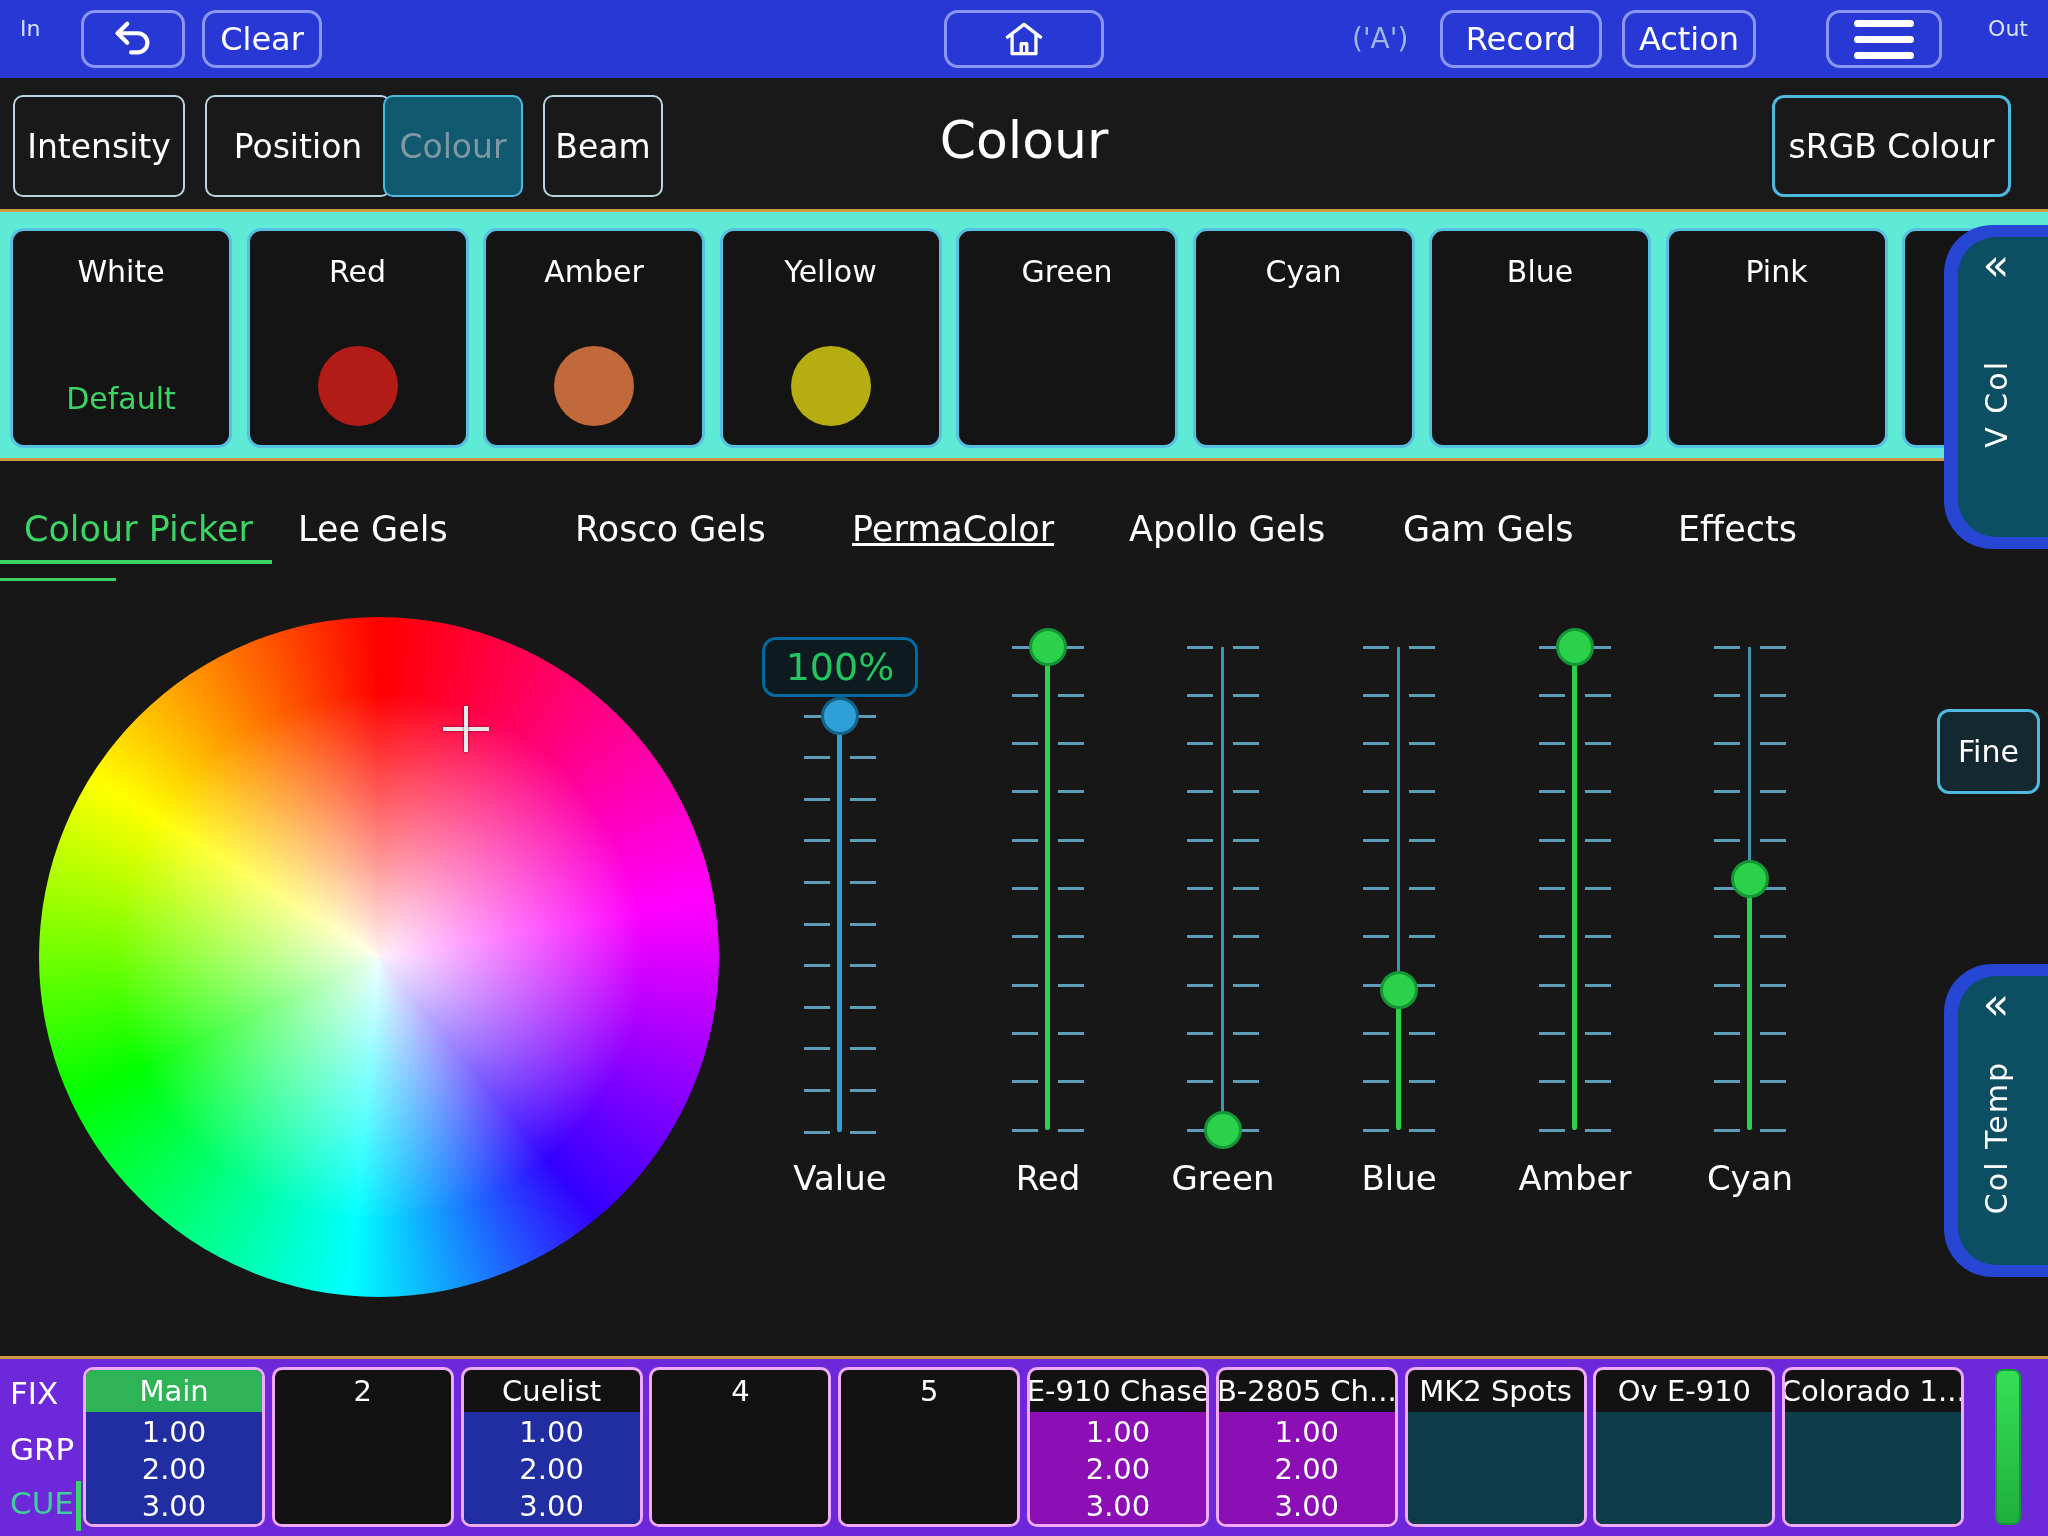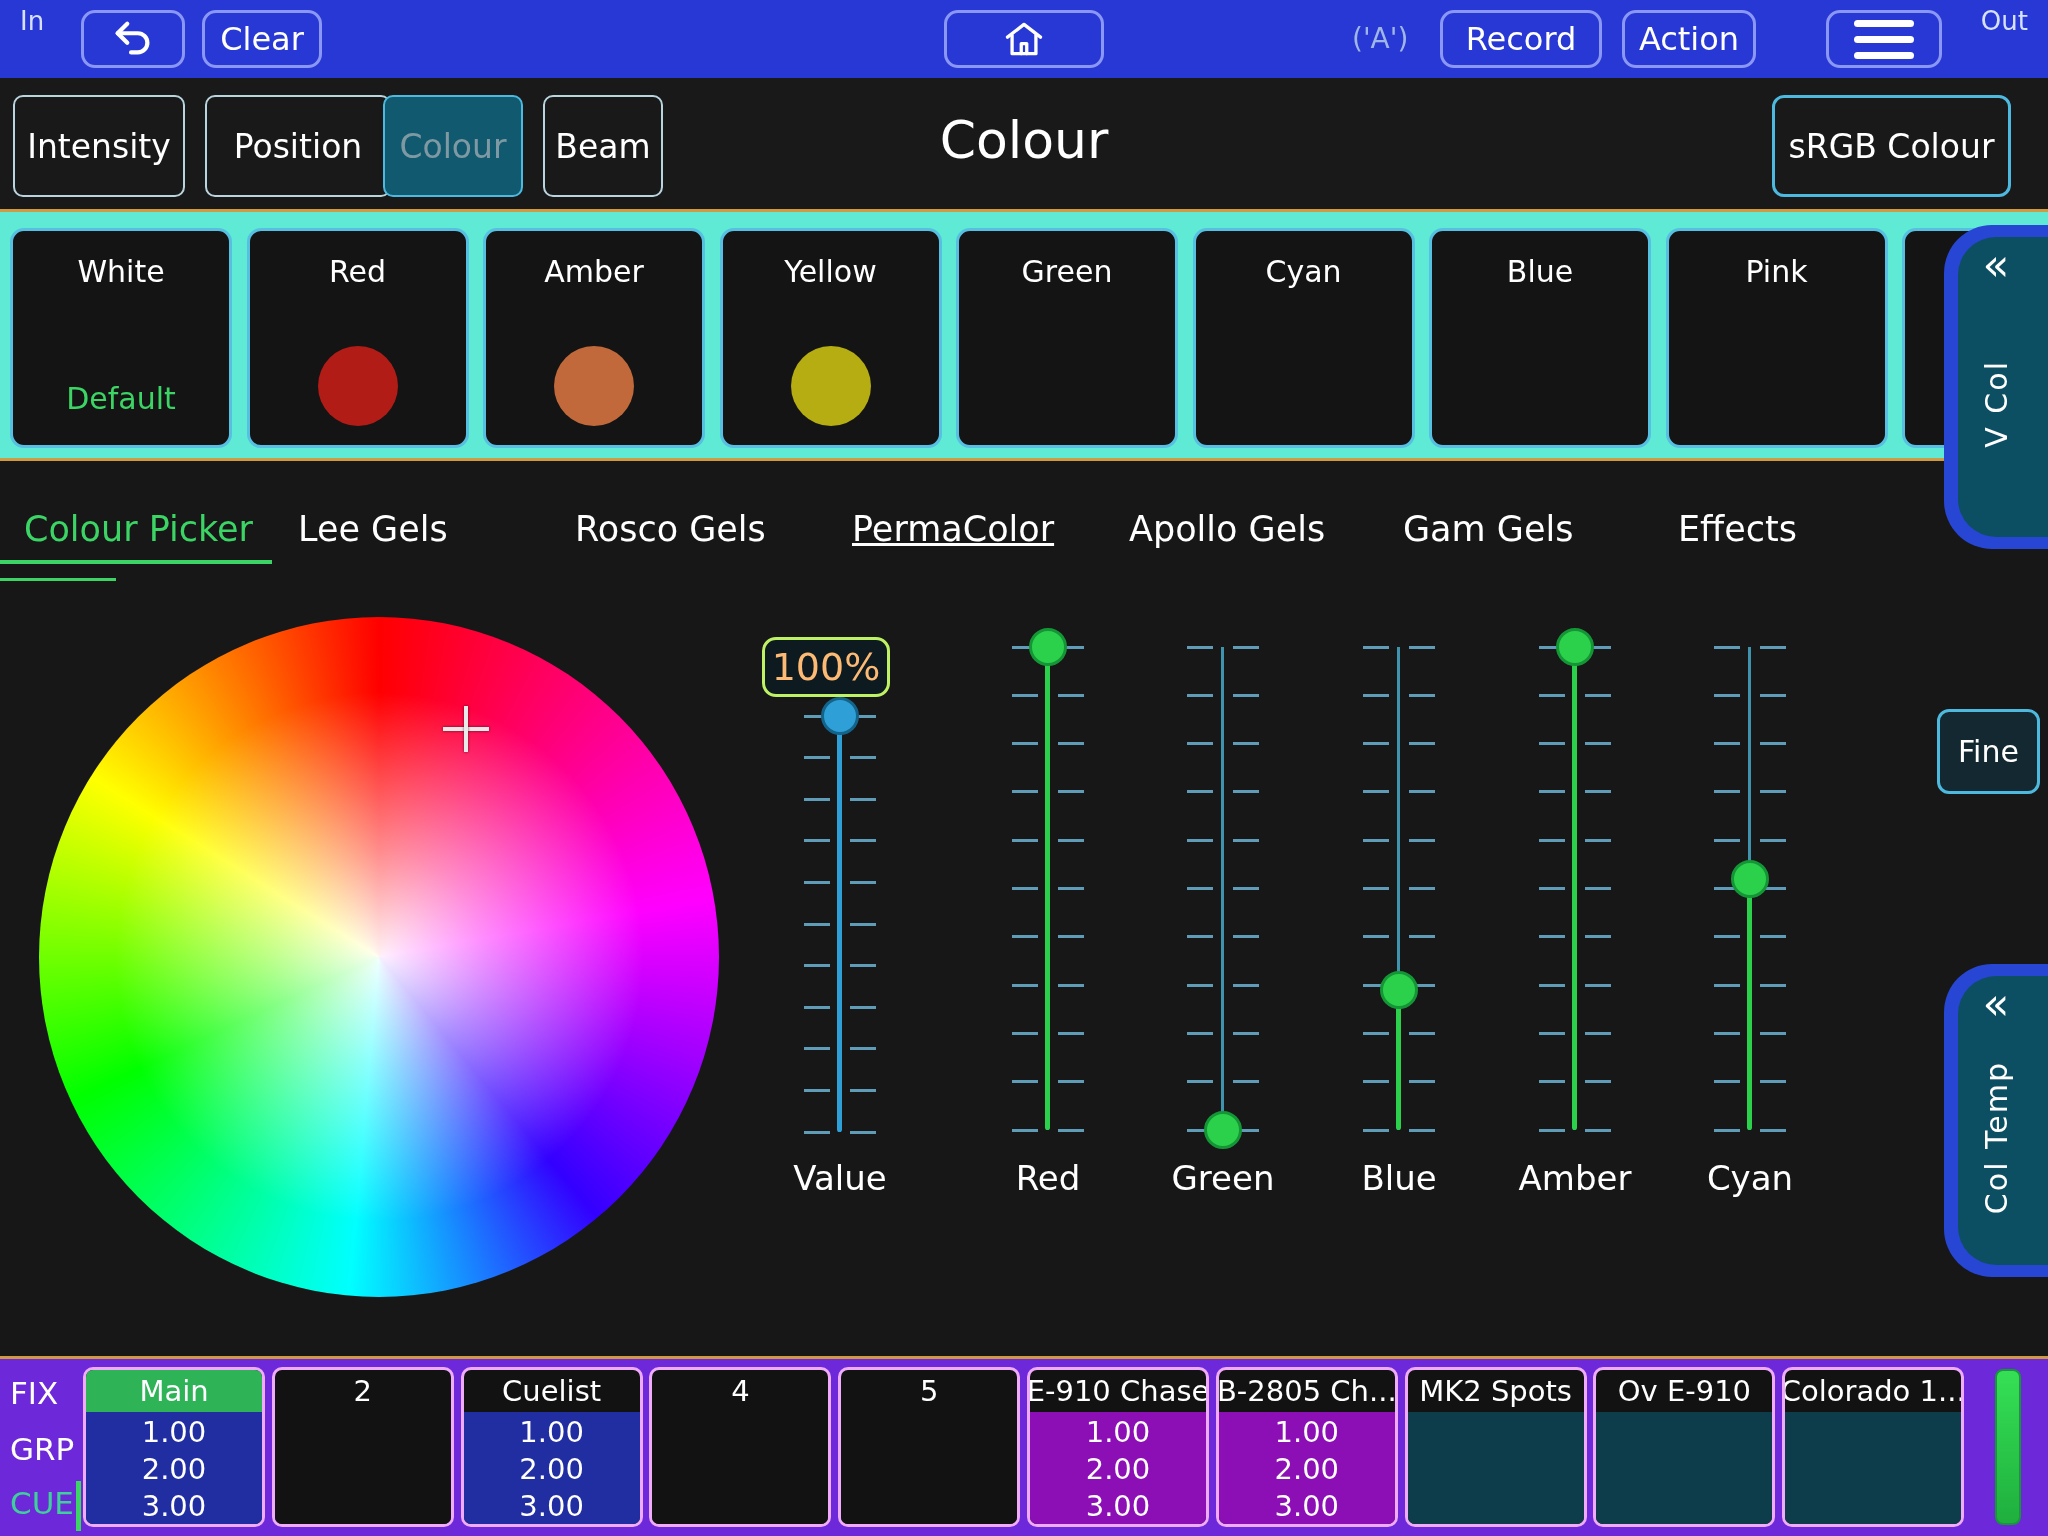--- a/index.html
+++ b/index.html
@@ -2,21 +2,21 @@
 <html><head>
 <meta charset="utf-8">
 <style>
   * { box-sizing: border-box; margin: 0; padding: 0; }
   html, body { width: 2048px; height: 1536px; background: #000; }
   body { font-family: "DejaVu Sans", "Liberation Sans", sans-serif; color: #fff; }
   .stage { position: absolute; left: 0; top: 0; width: 2048px; height: 1536px; background: #171717; overflow: hidden; }
 
   
   .topbar { position: absolute; left: 0; top: 0; width: 2048px; height: 78px; background: #2838d4; }
-  .corner { position: absolute; font-size: 26px; color: #d6e0ff; top: 6px; }
+  .corner { position: absolute; font-size: 22px; color: #d6e0ff; top: 16px; }
   .corner.in { left: 20px; }
   .corner.out { right: 20px; }
   .tb-btn { position: absolute; top: 10px; height: 58px; border: 3px solid #8a97f5; border-radius: 14px;
             display: flex; align-items: center; justify-content: center; font-size: 32px; color: #fff; cursor: pointer; }
   #btn-back   { left: 81px;  width: 104px; }
   #btn-clear  { left: 202px; width: 120px; }
   #btn-home   { left: 944px; width: 160px; }
   #btn-record { left: 1440px; width: 162px; }
   #btn-action { left: 1622px; width: 134px; }
   #btn-menu   { left: 1826px; width: 116px; }
@@ -63,22 +63,22 @@
   .fader { position: absolute; }
   .f-track { position: absolute; left: 60px; width: 3px; background: #3f93ae; }
   .f-track.cyan { background: #2f9fd8; }
   .f-tick { position: absolute; width: 26px; height: 3px; background: #5e9cb8; }
   .f-fill { position: absolute; left: 59px; width: 5px; background: #2bd14b; border-radius: 3px; }
   .f-fill.cyanfill { background: #2f9fd8; }
   .f-handle { position: absolute; left: 43px; width: 38px; height: 38px; border-radius: 50%;
               background: #2bd14b; border: 3px solid #159636; cursor: pointer; z-index: 2; }
   .f-handle.cyan { background: #2f9fd8; border-color: #13638a; }
   .f-label { position: absolute; width: 160px; text-align: center; font-size: 34px; color: #fff; }
-  .f-bubble { position: absolute; top: 637px; width: 128px; height: 60px; border: 3px solid #bef264; border-radius: 14px;
-              background: #0d1a20; color: #fdba74; font-size: 38px; display: flex; align-items: center; justify-content: center; }
+  .f-bubble { position: absolute; top: 637px; width: 156px; height: 60px; border: 3px solid #0369a1; border-radius: 14px;
+              background: #0d1a20; color: #22c55e; font-size: 38px; display: flex; align-items: center; justify-content: center; }
 
   .fine { position: absolute; left: 1937px; top: 709px; width: 103px; height: 85px; border: 3px solid #4db9de; border-radius: 12px;
           background: #132831; display: flex; align-items: center; justify-content: center; font-size: 30px; cursor: pointer; }
 
   
   .flag { position: absolute; right: 0; width: 104px; background: #2746d4; border-radius: 48px 0 0 48px; z-index: 5; cursor: pointer; }
   .flag::before { content: ""; position: absolute; left: 14px; top: 12px; bottom: 12px; right: 0; background: #0c4f63; border-radius: 38px 0 0 38px; }
   #flag-vcol { top: 225px; height: 324px; }
   #flag-coltemp { top: 964px; height: 313px; }
   .chev { position: absolute; left: 0; top: 14px; width: 100%; text-align: center; font-size: 44px; color: #fff; z-index: 1; }

